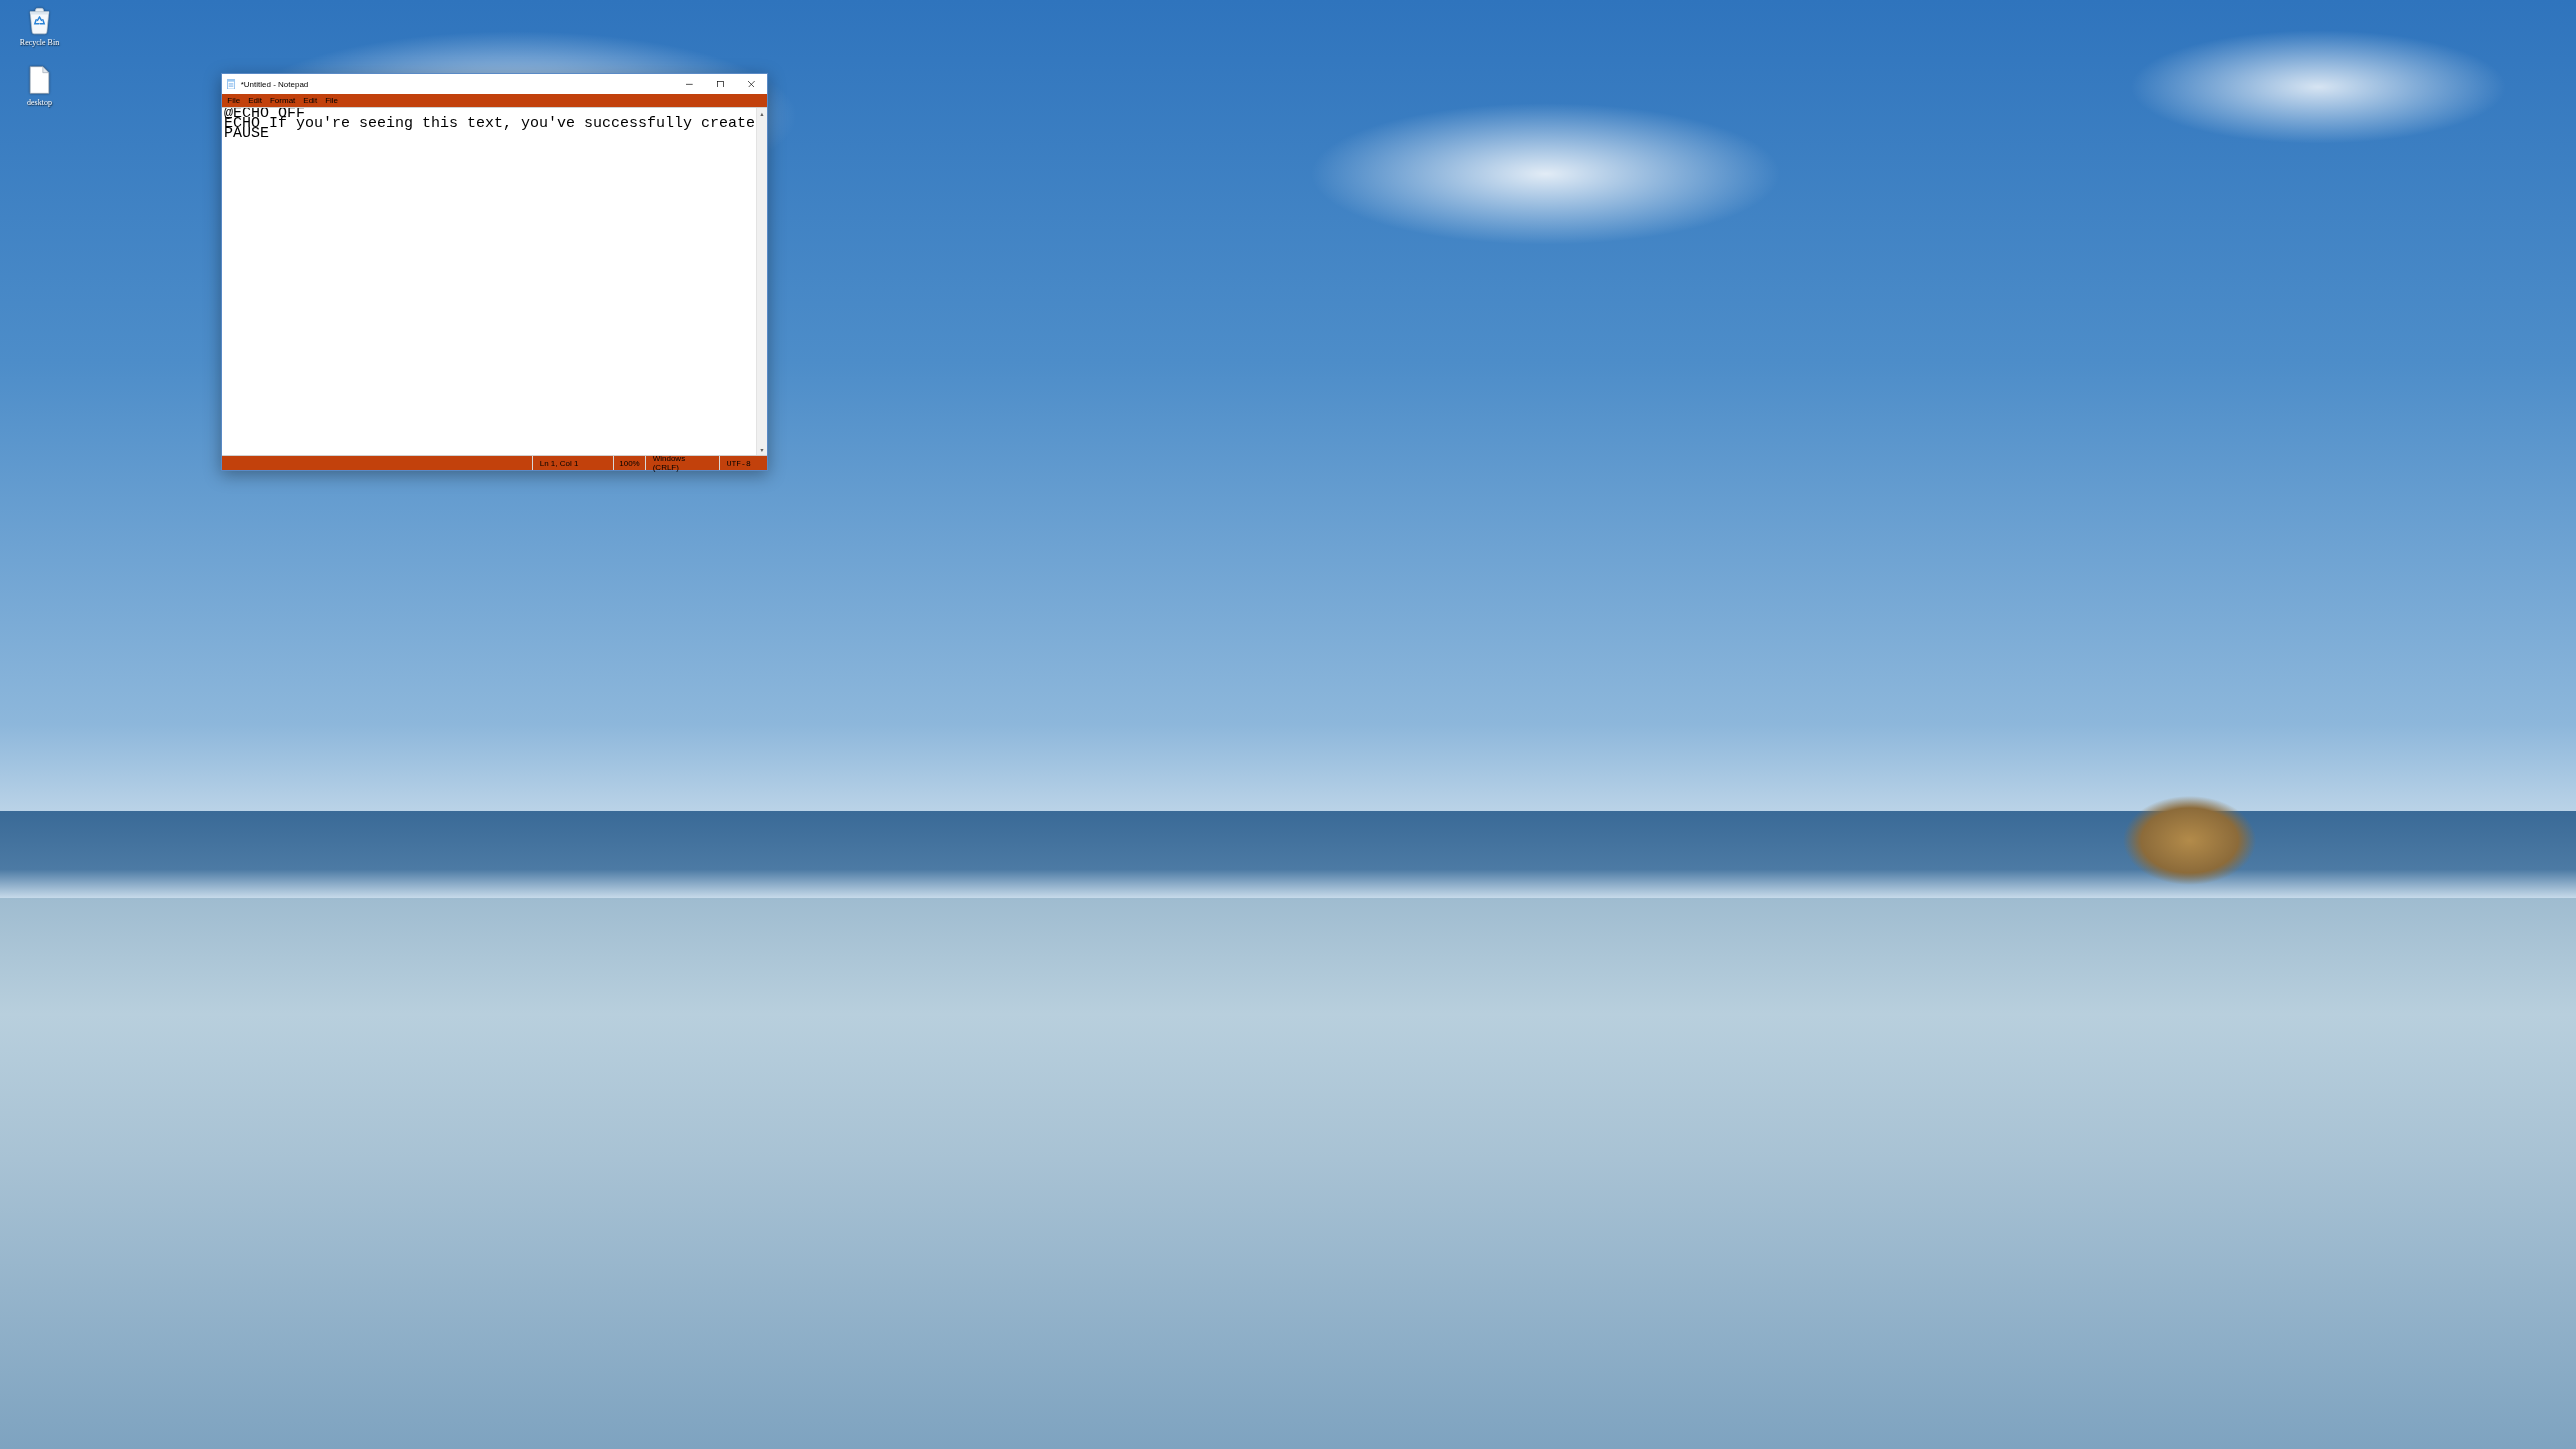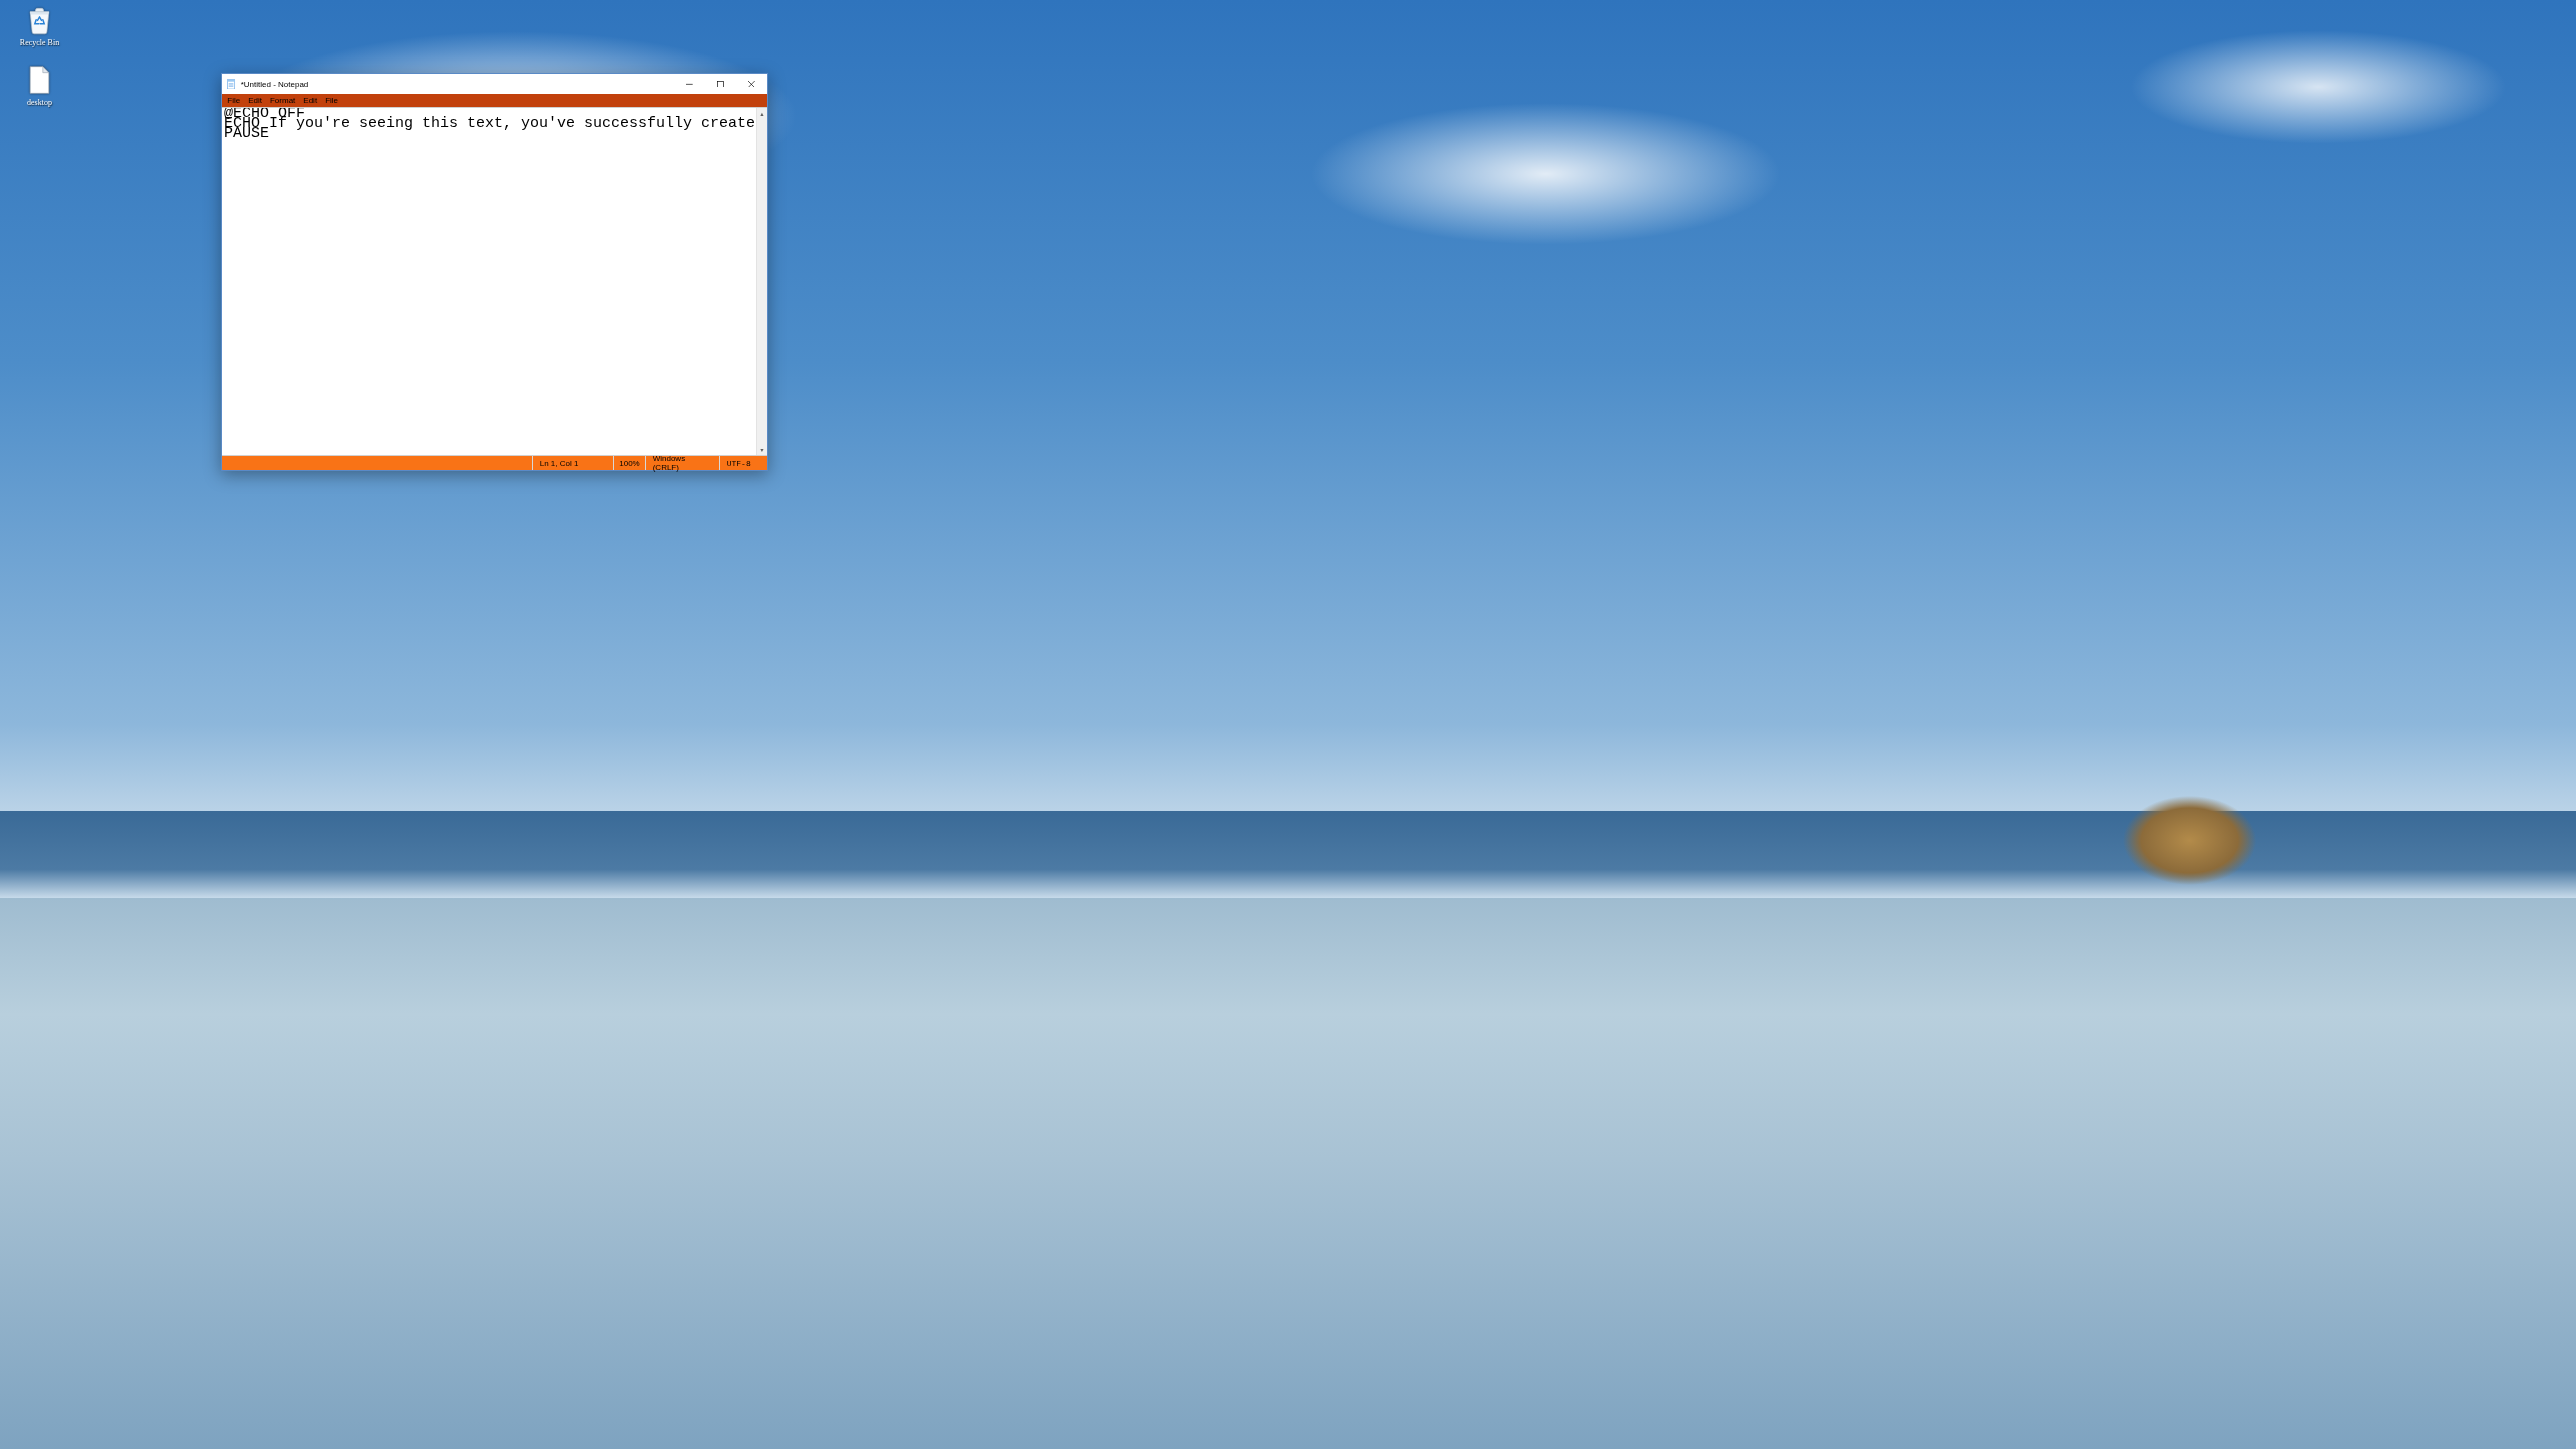--- a/index.html
+++ b/index.html
@@ -95,21 +95,21 @@
     width: 11.4px; background: #f0f0f0;
     border-left: 0.7px solid #e3e3e3;
     display: flex; flex-direction: column; justify-content: space-between;
   }
   .scroll-arrow {
     height: 11.4px; display:flex; align-items:center; justify-content:center;
     color:#606060; font-size:5.4px;
   }
 
   .statusbar {
-    height: 14.8px; background: #f97316;
+    height: 14.8px; background: #c2410c;
     border-top: 0.7px solid #d0d0d0;
     display: flex; align-items: stretch;
     font-size: 8px; color: #000;
   }
   .status-spacer { flex: 1; border-right: 0.7px solid #d8d8d8; }
   .status-cell {
     padding: 0 6.7px; display:flex; align-items:center;
     border-right: 0.7px solid #d8d8d8;
   }
   .status-cell.pos { width: 81px; }

